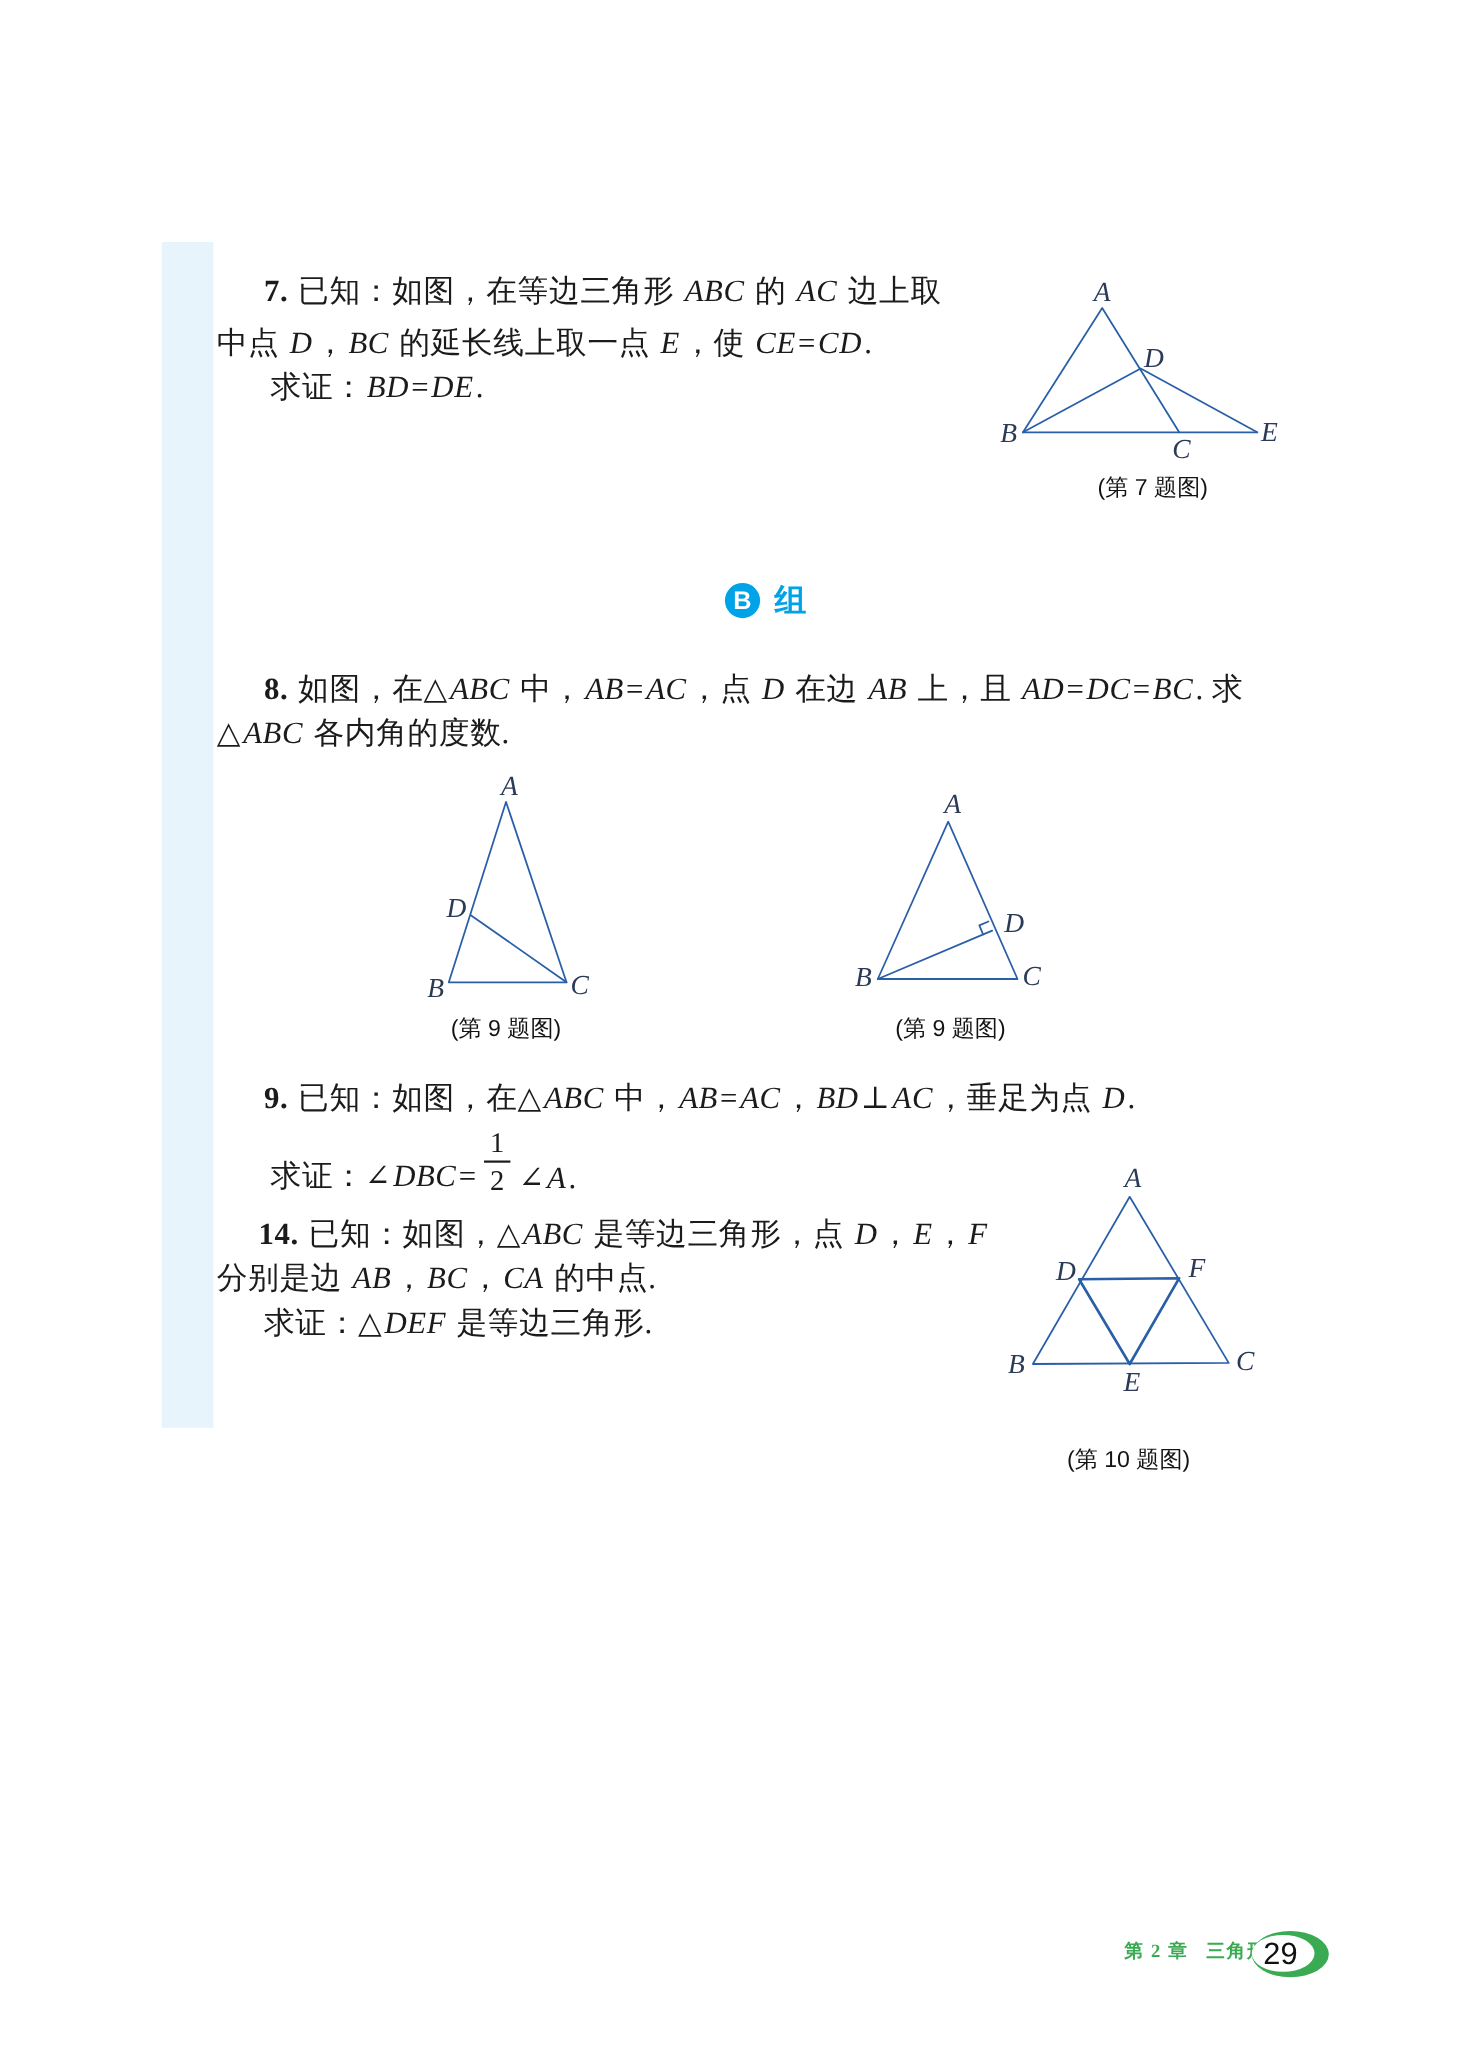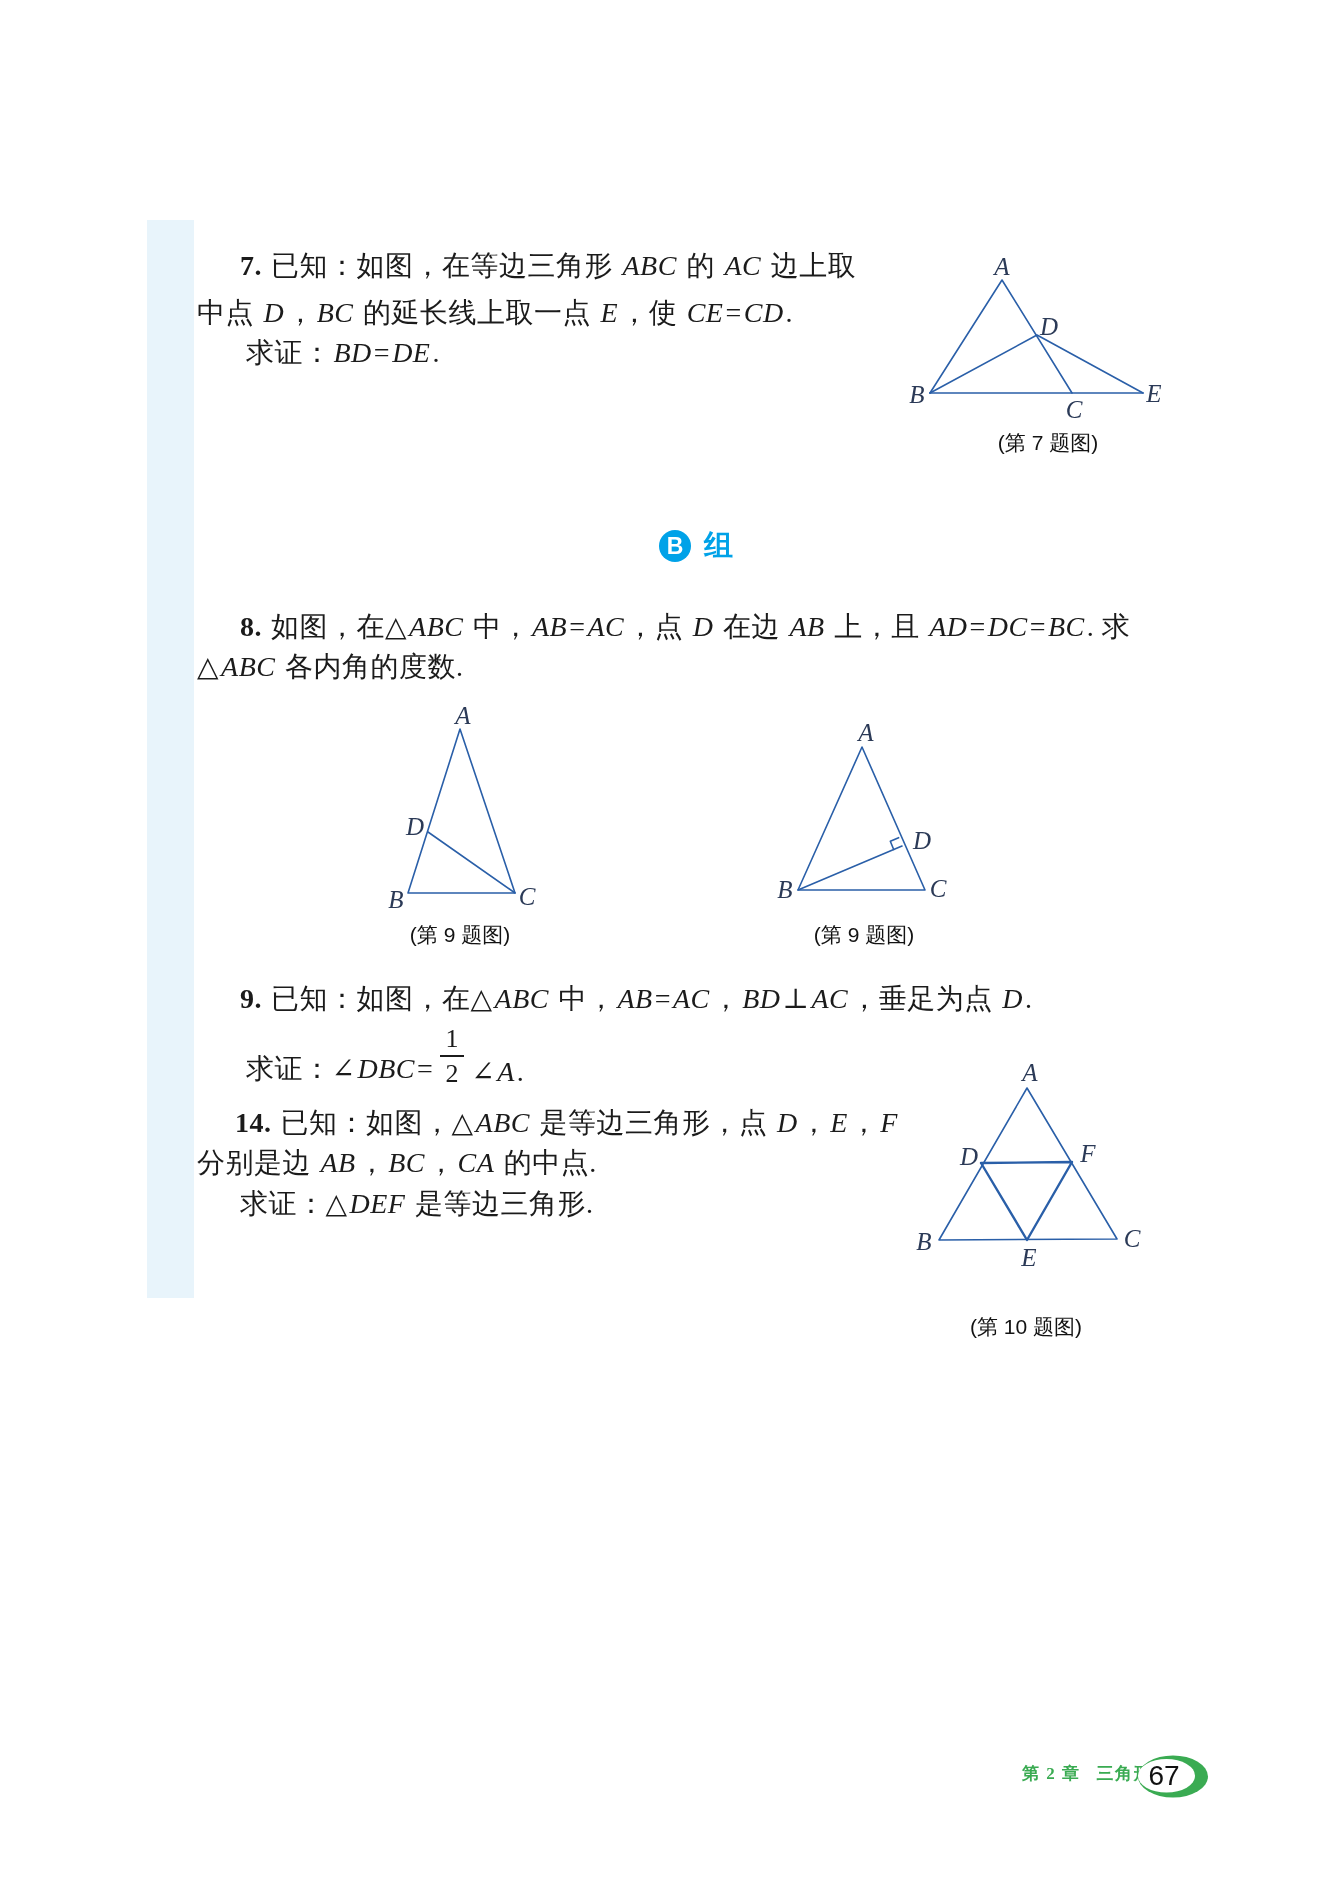--- a/index.html
+++ b/index.html
@@ -122,15 +122,15 @@
   <div class="caption" style="left:1026px; top:1287px;margin-top:40px;">(第 10 题图)</div>
 
   <div class="footer-left">
     <span>第 2 章</span>
     <span>三角形</span>
   </div>
   <svg class="fig" style="left:1136px; top:1754px;" width="76" height="46" viewBox="0 0 76 46">
     <ellipse cx="37" cy="22.5" rx="35" ry="21" fill="#3aab52"></ellipse>
     <ellipse cx="30.5" cy="21.8" rx="28.5" ry="16.8" fill="#ffffff"></ellipse>
   </svg>
-  <div class="pagenum">67</div>
+  <div class="pagenum">29</div>
 
 </div>
 
 </body></html>

